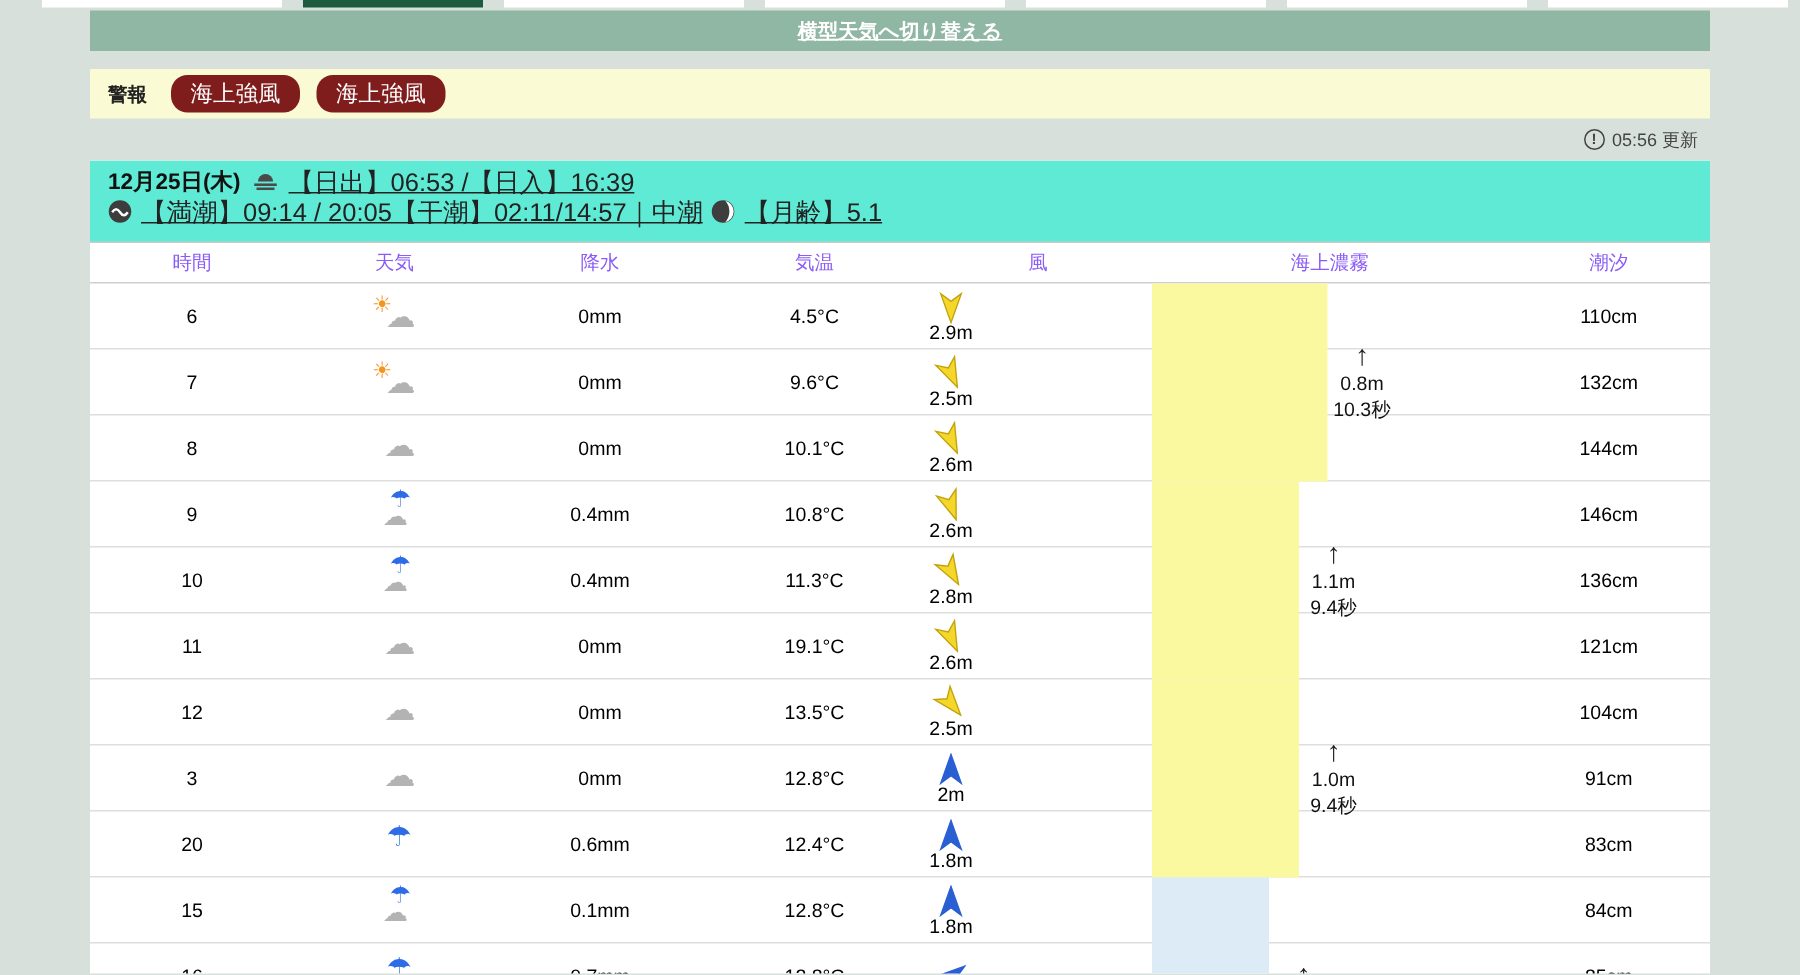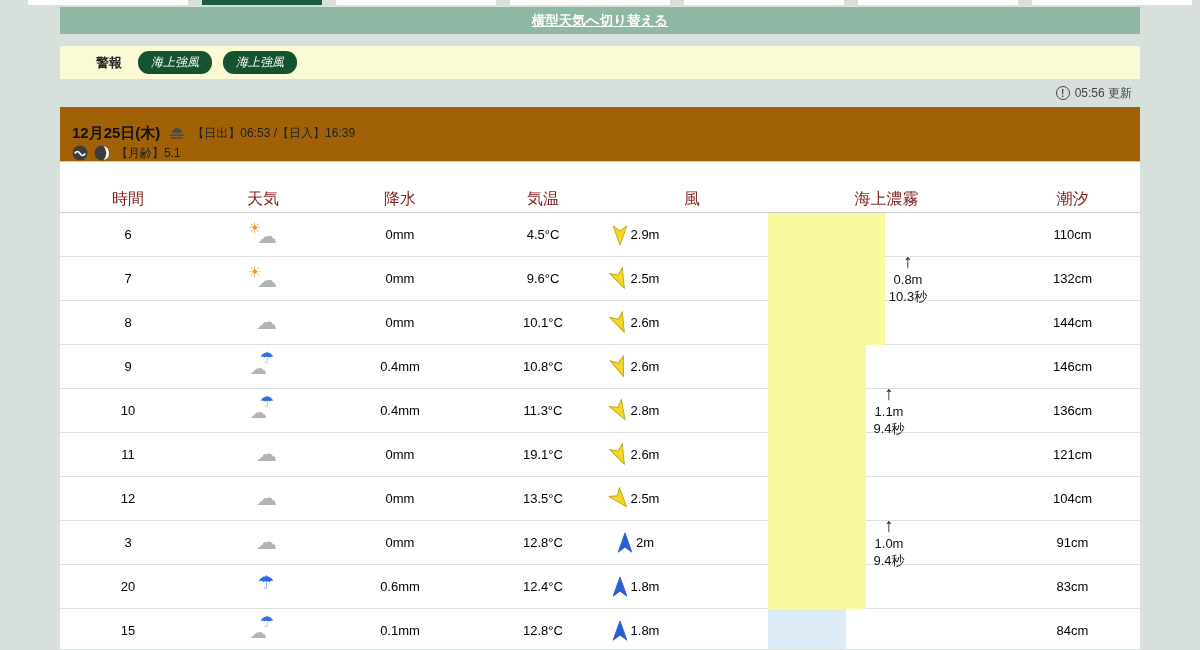--- a/index.html
+++ b/index.html
@@ -4,55 +4,55 @@
 <style>
   * { box-sizing: border-box; margin: 0; padding: 0; }
   html,body { width:1200px; height:650px; overflow:hidden; }
   body { background:#d7e0db; font-family:"Liberation Sans","DejaVu Sans",sans-serif; position:relative; }
 
   
   .tabstrip { position:absolute; top:0; left:28px; right:0; height:5px; display:flex; gap:14px; overflow:hidden; }
   .tabstrip .tab { flex:0 0 auto; height:26px; background:#ffffff; border-bottom:2px solid #a8c4b4; }
   .tabstrip .tab.active { background:#1d5b3e; border-bottom-color:#123c28; }
 
-  .content { position:absolute; left:60px; top:0; width:1080px; }
+  .content { position:absolute; left:60px; top:0; width:1080px;text-align:center; }
 
   
   .switchbar { margin-top:7px; height:27px; background:#90b6a4; display:flex; align-items:center; justify-content:center; }
   .switchbar a { color:#ffffff; font-size:13.5px; font-weight:bold; text-decoration:underline; cursor:pointer; }
 
   
-  .alertbar { margin-top:12px; height:33px; background:#fafbd4; display:flex; align-items:center; padding-left:36px; }
+  .alertbar { margin-top:12px; height:33px; background:#fafbd4; display:flex; align-items:center; padding-left:12px; }
   .alertbar .alert-label { font-size:13px; font-weight:bold; color:#222; margin-right:16px; }
-  .badge { display:inline-flex; align-items:center; justify-content:center; background:#14532d; color:#fff;
-           font-size:12px; padding:3px 13px; border-radius:11px; margin-right:11px; cursor:pointer;font-style:italic; }
+  .badge { display:inline-flex; align-items:center; justify-content:center; background:#7f1d1d; color:#fff;
+           font-size:15px; padding:3px 13px; border-radius:11px; margin-right:11px; cursor:pointer; }
 
   
   .updaterow { height:28px; display:flex; align-items:center; justify-content:flex-end; padding-right:8px; color:#444; font-size:12px; gap:5px; }
   .info-i { display:inline-flex; align-items:center; justify-content:center; width:14px; height:14px;
             border:1.5px solid #444; border-radius:50%; font-size:10px; font-weight:bold; color:#444; }
 
   
   .card { background:#ffffff; height:542px; overflow:hidden; }
 
-  .datehead { background:#a16207; border-bottom:1px solid #c9c9c9; padding:16px 12px 8px 12px; height:55px; }
+  .datehead { background:#5eead4; border-bottom:1px solid #c9c9c9; padding:4px 12px 8px 12px; height:55px; }
   .datehead .line { display:flex; align-items:center; gap:6px; height:20px; }
   .datehead .date { font-size:15px; font-weight:bold; color:#111; margin-right:2px; }
-  .datehead .txt { font-size:12px; color:#222; }
+  .datehead .txt { font-size:17px; color:#222;text-decoration:underline; }
   .ic { display:inline-flex; align-items:center; }
 
   
   .thead { display:grid; grid-template-columns:136px 134px 140px 146px 152px 237px 135px;
-           height:27px; align-items:center; justify-items:center; font-size:16px; color:#7f1d1d;
-           border-bottom:1px solid #cfcfcf; background:#fff;margin-top:24px; }
+           height:27px; align-items:center; justify-items:center; font-size:13px; color:#8b5cf6;
+           border-bottom:1px solid #cfcfcf; background:#fff; }
   .rows { position:relative; }
   .row { display:grid; grid-template-columns:136px 134px 140px 146px 152px 237px 135px;
          height:44px; align-items:center; justify-items:center; font-size:13px; color:#000;
          border-bottom:1px solid #dedede; position:relative; }
-  .cell-wind { display:flex; align-items:center; transform:translateX(-58px); line-height:1; }
+  .cell-wind { display:flex; flex-direction:column; align-items:center; transform:translateX(-58px); line-height:1; }
   .cell-wind .ws { margin-top:-1px; font-size:13px; }
 
   
   .wi { position:relative; width:32px; height:26px; display:inline-block; }
   .wi i { font-style:normal; position:absolute; line-height:1; }
   .wi .sun { left:1px; top:0; color:#f7941d; font-size:15px; }
   .wi .cl  { right:2px; bottom:0; color:#b3b3b3; font-size:20px; }
   .wi .cl.solo { left:50%; transform:translateX(-50%); bottom:2px; font-size:21px; }
   .wi .cl.small{ left:3px; bottom:1px; font-size:17px; }
   .wi .um  { right:5px; top:-2px; color:#2e6be6; font-size:16px; }
@@ -107,20 +107,21 @@
         </span>
         <span class="txt">【日出】06:53 /【日入】16:39</span>
       </div>
       <div class="line">
         <span class="ic">
           <svg width="16" height="16" viewBox="0 0 16 16">
             <circle cx="8" cy="8" r="7.5" fill="#3d3d3d"></circle>
             <path d="M2.8 8.5 q2.6 -4 5.2 0 t5.2 0" stroke="#ffffff" stroke-width="1.6" fill="none"></path>
           </svg>
         </span>
+        <span class="txt">【満潮】09:14 / 20:05【干潮】02:11/14:57｜中潮</span>
         <span class="ic">
           <svg width="16" height="16" viewBox="0 0 16 16">
             <circle cx="8" cy="8" r="7.5" fill="#3d3d3d"></circle>
             <path d="M9.5 0.9 A7.3 7.3 0 0 1 9.5 15.1 A10.5 10.5 0 0 0 9.5 0.9 Z" fill="#ffffff"></path>
           </svg>
         </span>
         <span class="txt">【月齢】5.1</span>
       </div>
     </div>
 

